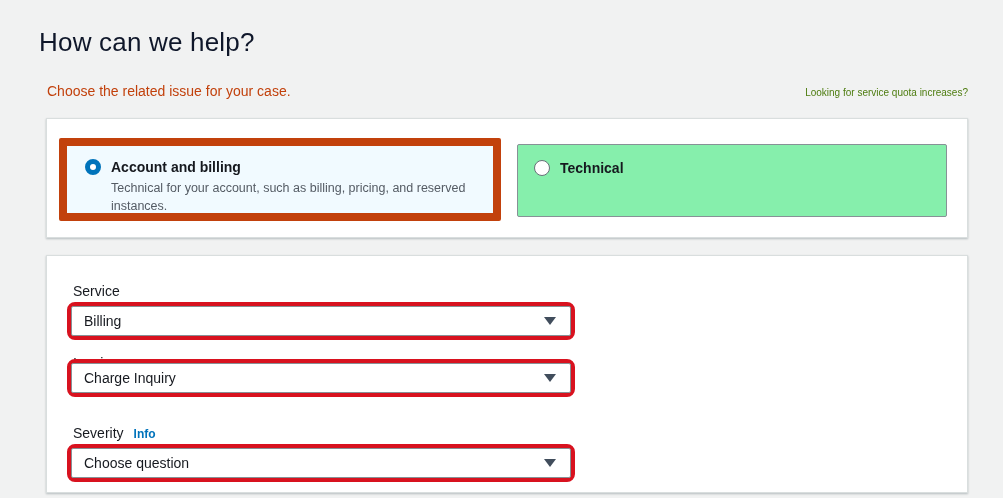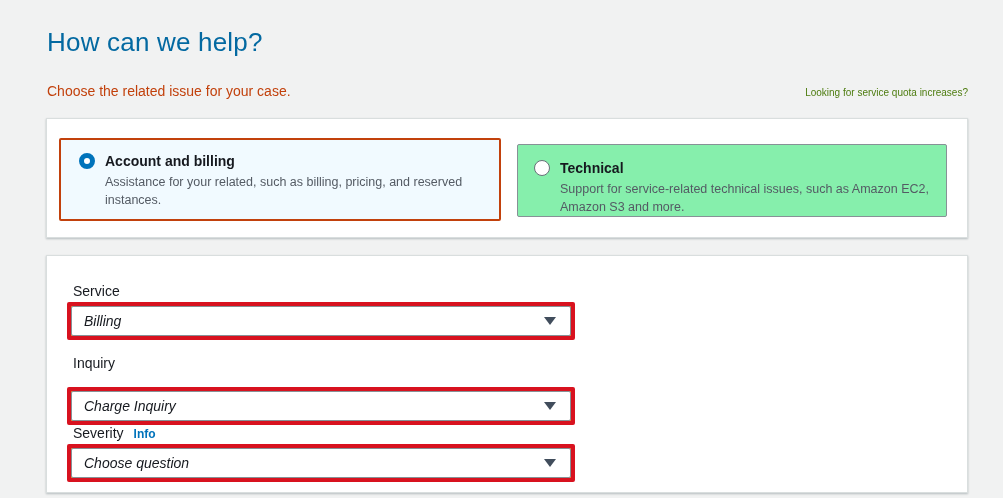--- a/index.html
+++ b/index.html
@@ -5,23 +5,23 @@
   * { margin: 0; padding: 0; box-sizing: border-box; }
   html, body {
     width: 1003px; height: 498px;
     background: #f1f2f2;
     font-family: "Liberation Sans", "DejaVu Sans", sans-serif;
     color: #16191f;
     overflow: hidden;
     position: relative;
   }
   .page-title {
-    position: absolute; left: 47px; top: 27px;
+    position: absolute; left: 39px; top: 27px;
     font-size: 26px; font-weight: 500; letter-spacing: 0.2px;
-    color: #0369a1;
+    color: #0f172a;
   }
   .subheader {
     position: absolute; left: 47px; top: 83px; width: 921px;
     display: flex; justify-content: space-between; align-items: baseline;
   }
   .subtitle { font-size: 14px; color: #c2410c; }
   .quota-link {
     font-size: 10px; color: #4d7c0f; text-decoration: none; cursor: pointer;
     font-weight: 500;
     margin-left: 14px;
@@ -30,21 +30,21 @@
     position: absolute; left: 46px; width: 922px;
     background: #ffffff;
     border: 1px solid #d9dede;
     box-shadow: 0 1px 2px rgba(0,28,36,0.25);
   }
   #panel-issue-type { top: 118px; height: 120px; }
   #panel-case-form  { top: 255px; height: 238px; }
 
   
   .annotation-box {
-    border: 2px solid #c2410c;
+    border: 8px solid #c2410c;
     border-radius: 2px;
   }
   #account-annotation {
     position: absolute; left: 12px; top: 19px;
     width: 442px; height: 83px;
   }
   .tile {
     display: flex; align-items: flex-start;
     width: 100%; height: 100%;
     padding: 12px 14px 10px 18px;
@@ -79,74 +79,72 @@
     position: absolute; left: 26px;
     font-size: 14px; font-weight: 400; color: #16191f; text-align: center;
   }
   .info-link {
     color: #0073bb; font-size: 12px; font-weight: 700;
     margin-left: 10px; cursor: pointer; text-decoration: none;
   }
   .select-annotation {
     position: absolute; left: 20px;
     width: 508px; height: 38px;
-    border: 4px solid #d8121f; border-radius: 2px;
+    border: 4px solid #d8121f; border-radius: 8px;
     background: #f97316;
-    font-style: italic;
   }
   .select {
     width: 100%; height: 100%;
     background: #ffffff;
     border: 1px solid #879196;
     border-radius: 2px;
     display: flex; align-items: center; justify-content: space-between;
     padding: 0 14px 0 12px;
     cursor: pointer;
   }
   .select-value { font-size: 14px; color: #16191f; }
   .caret-down {
     width: 0; height: 0;
     border-left: 6px solid transparent;
     border-right: 6px solid transparent;
     border-top: 8px solid #414d5c;
   }
   #service-label  { top: 27px; }
   #service-box    { top: 46px; }
   #category-label { top: 99px; }
-  #category-box   { top: 131px; }
+  #category-box   { top: 103px; }
   #severity-label { top: 169px; display: flex; align-items: baseline; }
   #severity-box   { top: 188px; }
 </style>
 </head>
 <body>
 
 <h1 class="page-title">How can we help?</h1>
 
 <div class="subheader">
   <span class="subtitle">Choose the related issue for your case.</span>
   <a class="quota-link">Looking for service quota increases?</a>
 </div>
 
 <div class="panel" id="panel-issue-type">
 
   <div class="annotation-box" id="account-annotation">
     <div class="tile selected">
       <span class="radio checked"></span>
       <span class="tile-text">
         <div class="tile-label">Account and billing</div>
-        <div class="tile-desc">Assistance for your related, such as billing, pricing, and reserved instances.</div>
+        <div class="tile-desc">Technical for your account, such as billing, pricing, and reserved instances.</div>
       </span>
     </div>
   </div>
 
   <div id="technical-tile">
     <span class="radio unchecked"></span>
     <span class="tile-text">
       <div class="tile-label">Technical</div>
-      <div class="tile-desc">Support for service-related technical issues, such as Amazon EC2, Amazon S3 and more.</div>
     </span>
   </div>
 
 </div>
 
 <div class="panel" id="panel-case-form">
 
   <div class="field-label" id="service-label">Service</div>
   <div class="select-annotation" id="service-box">
     <div class="select">

